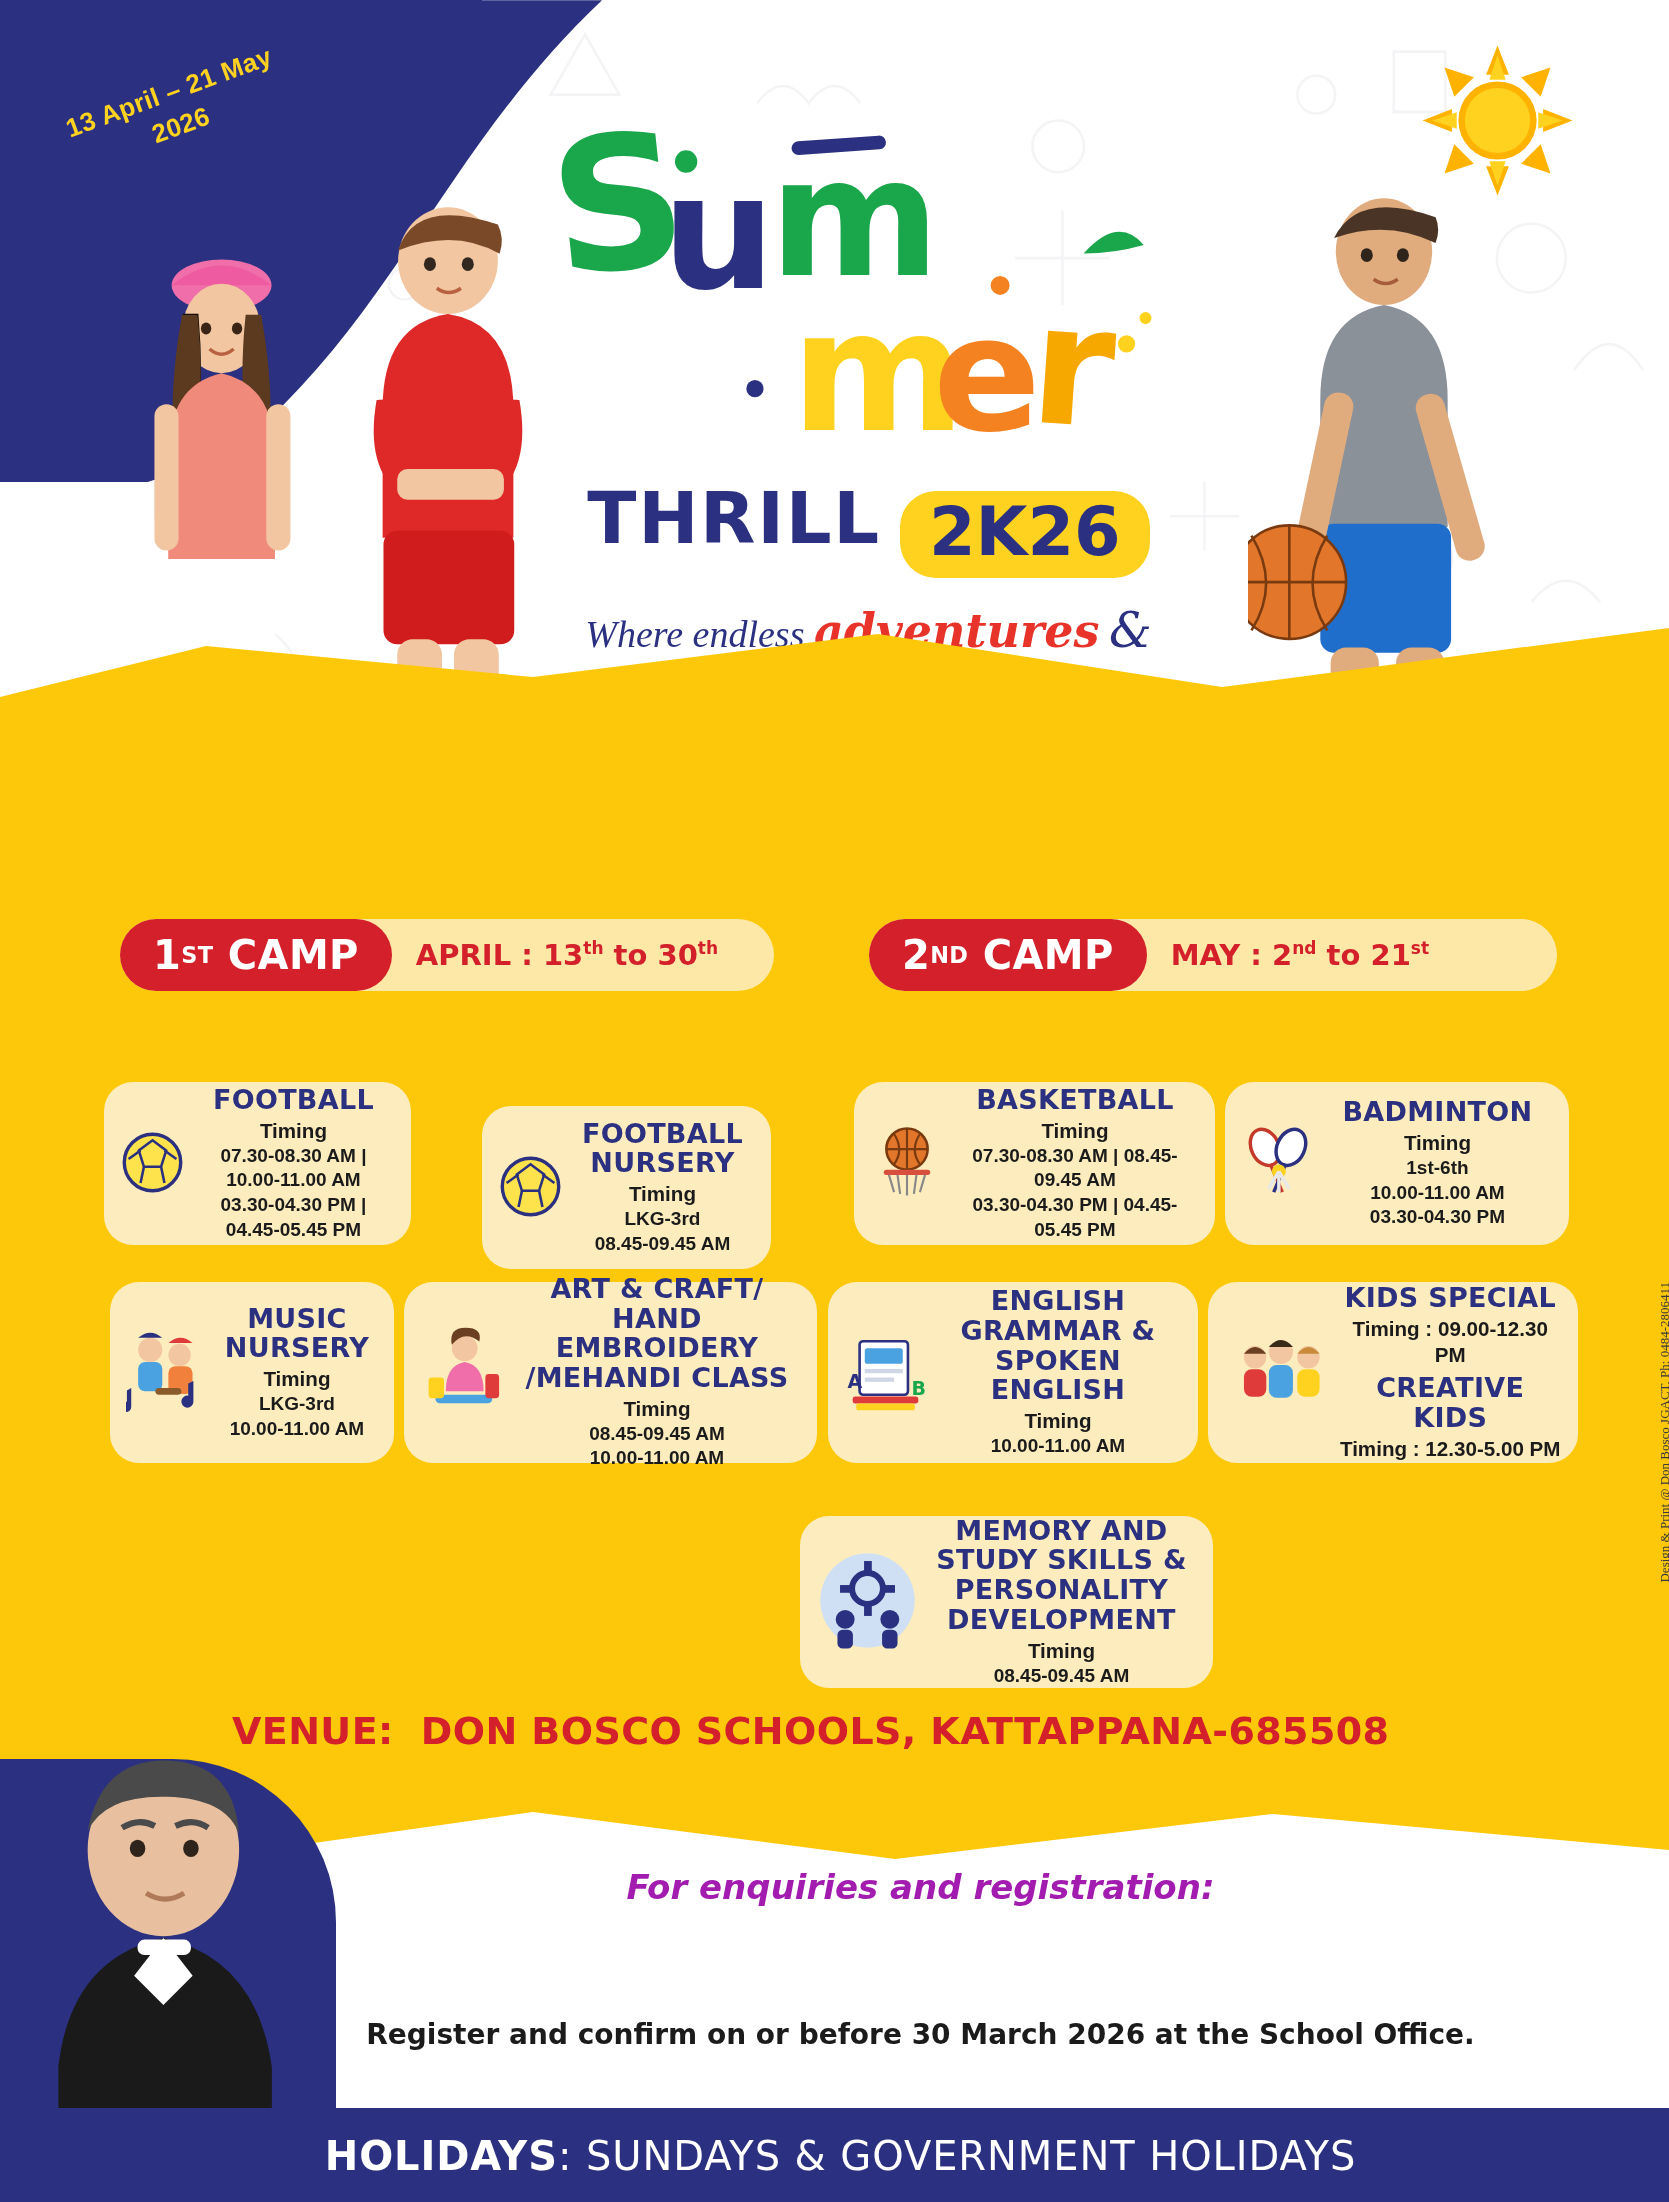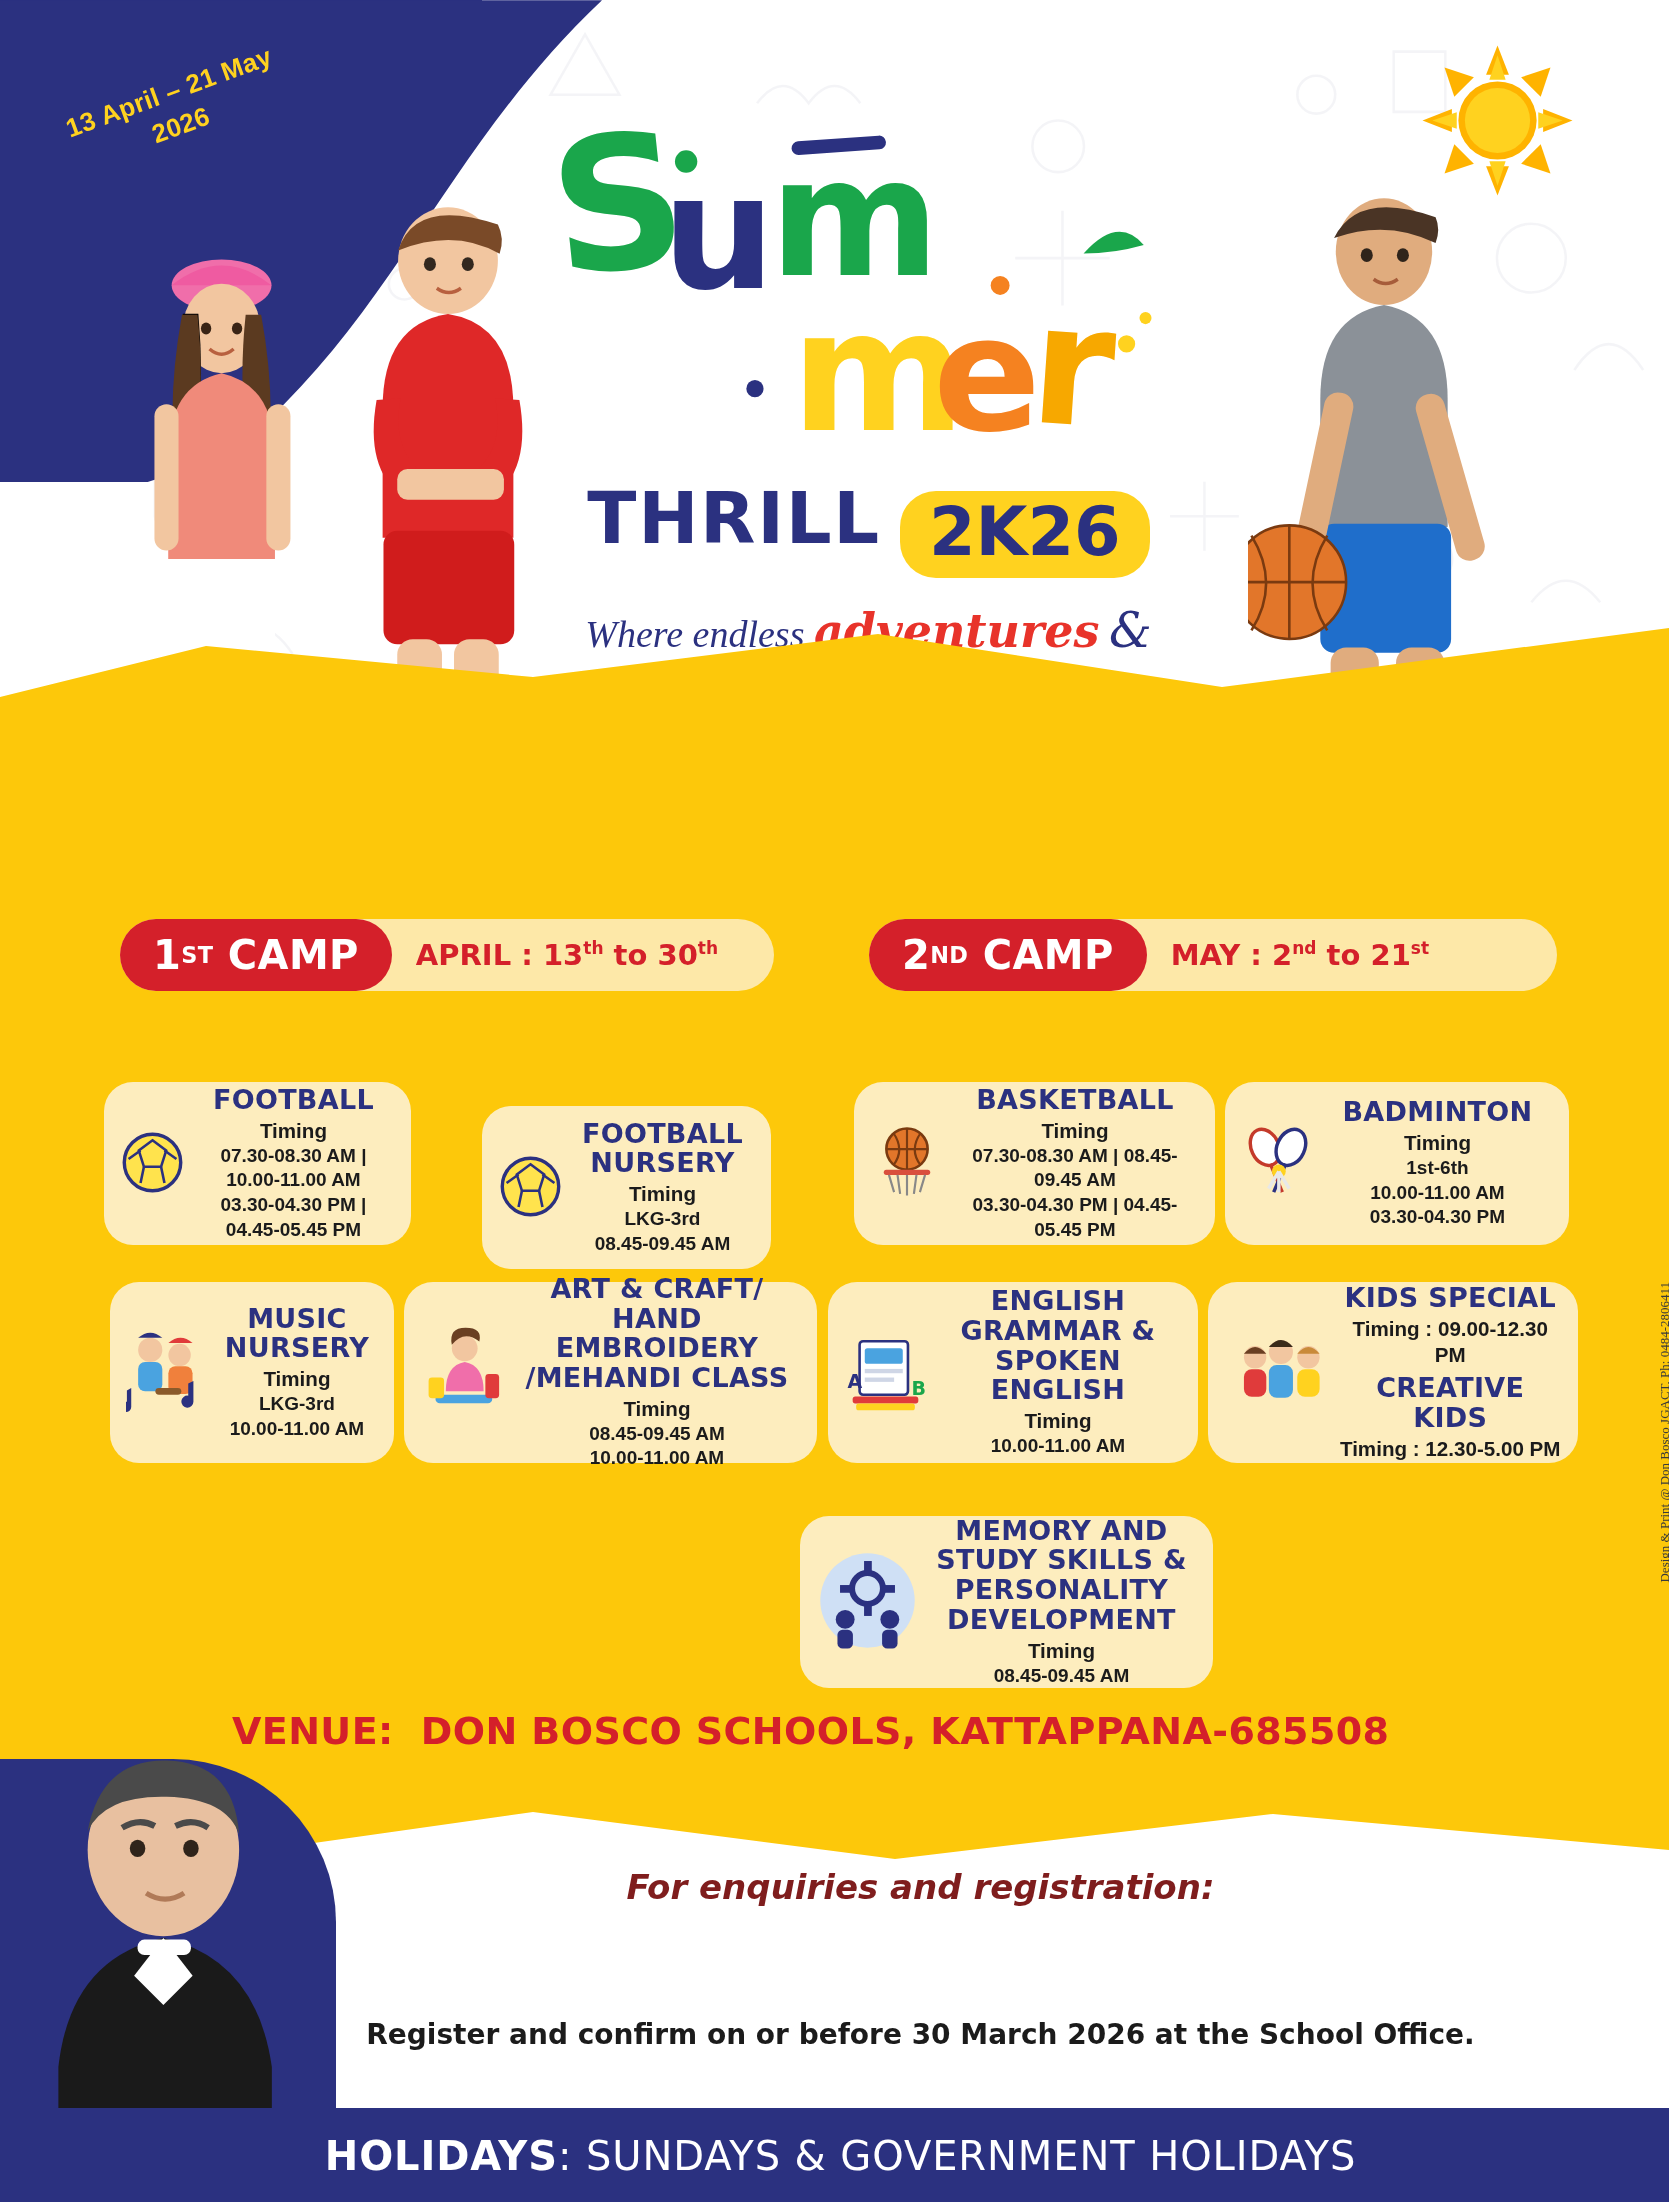--- a/index.html
+++ b/index.html
@@ -206,21 +206,21 @@
     letter-spacing: 0.4px;
     line-height: 1.25;
   }
   .venue-label { color: #d4202a; }
 
   .enq {
     position: absolute;
     left: 284px; top: 1867px;
     width: 1273px;
     text-align: center;
-    color: #7f1d1d;
+    color: #a21caf;
     font-family: "DejaVu Sans", sans-serif;
     font-style: italic;
     font-size: 34px;
     font-weight: 700;
   }
   .phone-box {
     position: absolute;
     left: 482px; top: 1919px;
     width: 878px; height: 79px;
     border: 3.4px solid #2b3180;

